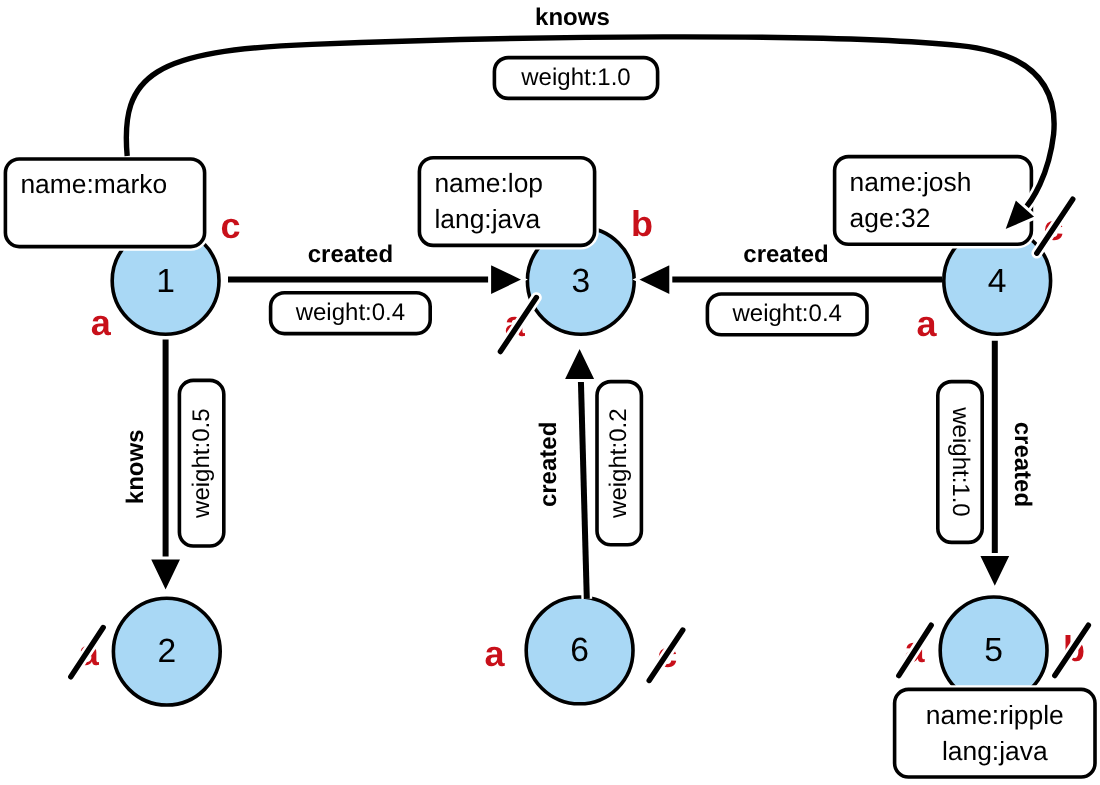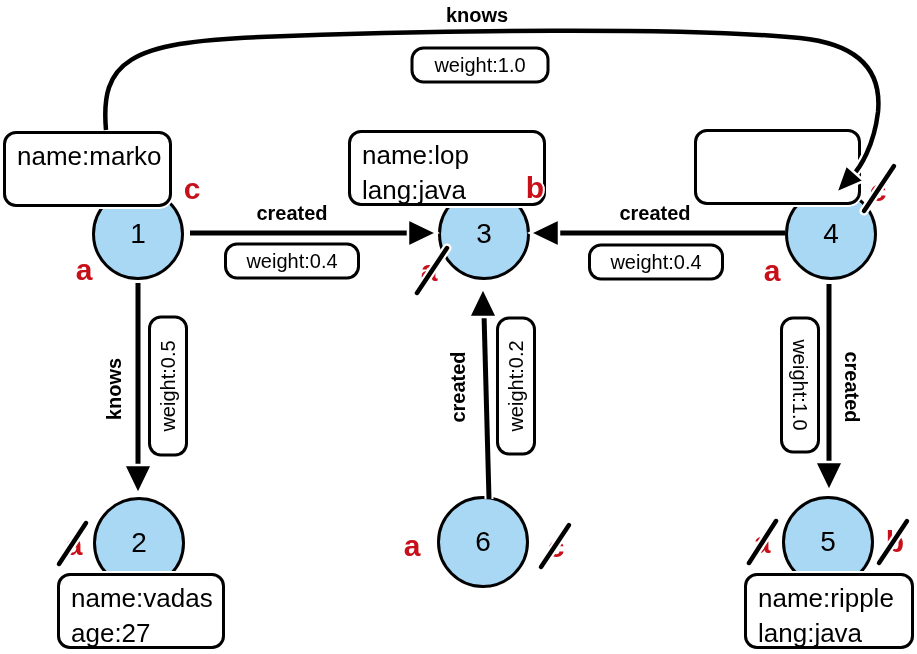--- a/index.html
+++ b/index.html
@@ -11,21 +11,21 @@
   #slash-layer{z-index:10;}
   .node-circle{
     position:absolute;width:92px;height:92px;box-sizing:border-box;border-radius:50%;
     background:var(--node-fill,#A9D8F5);border:3px solid #000;box-shadow:0 0 0 2px #fff;
     display:flex;align-items:center;justify-content:center;
     font-size:28px;z-index:6;
   }
   .propbox{
     position:absolute;box-sizing:border-box;background:#fff;border:3px solid #000;
     border-radius:13px;box-shadow:0 0 0 2px #fff;padding:5px 11px;
-    font-size:26px;line-height:1.35;z-index:7;white-space:nowrap;
+    font-size:22px;line-height:1.35;z-index:7;white-space:nowrap;
   }
   .weightbox{
     position:absolute;box-sizing:border-box;background:#fff;border:3px solid #000;
     border-radius:13px;box-shadow:0 0 0 2px #fff;
     display:flex;align-items:center;justify-content:center;
     font-size:20px;z-index:9;white-space:nowrap;
     transform:translate(-50%,-50%);
   }
   .weightbox.rot-ccw{transform:translate(-50%,-50%) rotate(-90deg);}
   .weightbox.rot-cw{transform:translate(-50%,-50%) rotate(90deg);}
@@ -91,31 +91,29 @@
   <div class="node-circle" style="left:782px;top:496px;">
     <span>5</span>
     </div>
   <div class="node-circle" style="left:437px;top:496px;">
     <span>6</span>
     </div>
 
   <div class="propbox" style="left:3px;top:131px;width:169px;height:76px;">
     <div>name:marko</div>
   </div>
-  <div class="propbox" style="left:348px;top:130px;width:198px;height:76px;">
+  <div class="propbox" style="left:348px;top:130px;width:149px;height:76px;">
     <div>name:lop</div>
     <div>lang:java</div>
   </div>
   <div class="propbox" style="left:694px;top:129px;width:167px;height:76px;">
+    <div>name:josh</div>
+    <div>age:32</div>
   </div>
-  <div class="propbox" style="left:57px;top:573px;width:168px;height:76px;">
-    <div>name:vadas</div>
-    <div>age:27</div>
-  </div>
-  <div class="propbox" style="left:744px;top:573px;width:170px;height:76px;">
+  <div class="propbox" style="left:744px;top:573px;width:170px;height:76px;text-align:center;">
     <div>name:ripple</div>
     <div>lang:java</div>
   </div>
 
   <div class="edge-label" style="left:477px;top:15px;">knows</div>
   <div class="edge-label" style="left:292px;top:213px;">created</div>
   <div class="edge-label" style="left:655px;top:213px;">created</div>
   <div class="edge-label rot-ccw" style="left:114px;top:389px;">knows</div>
   <div class="edge-label rot-ccw" style="left:458px;top:387px;">created</div>
   <div class="edge-label rot-cw" style="left:851px;top:387px;">created</div>

